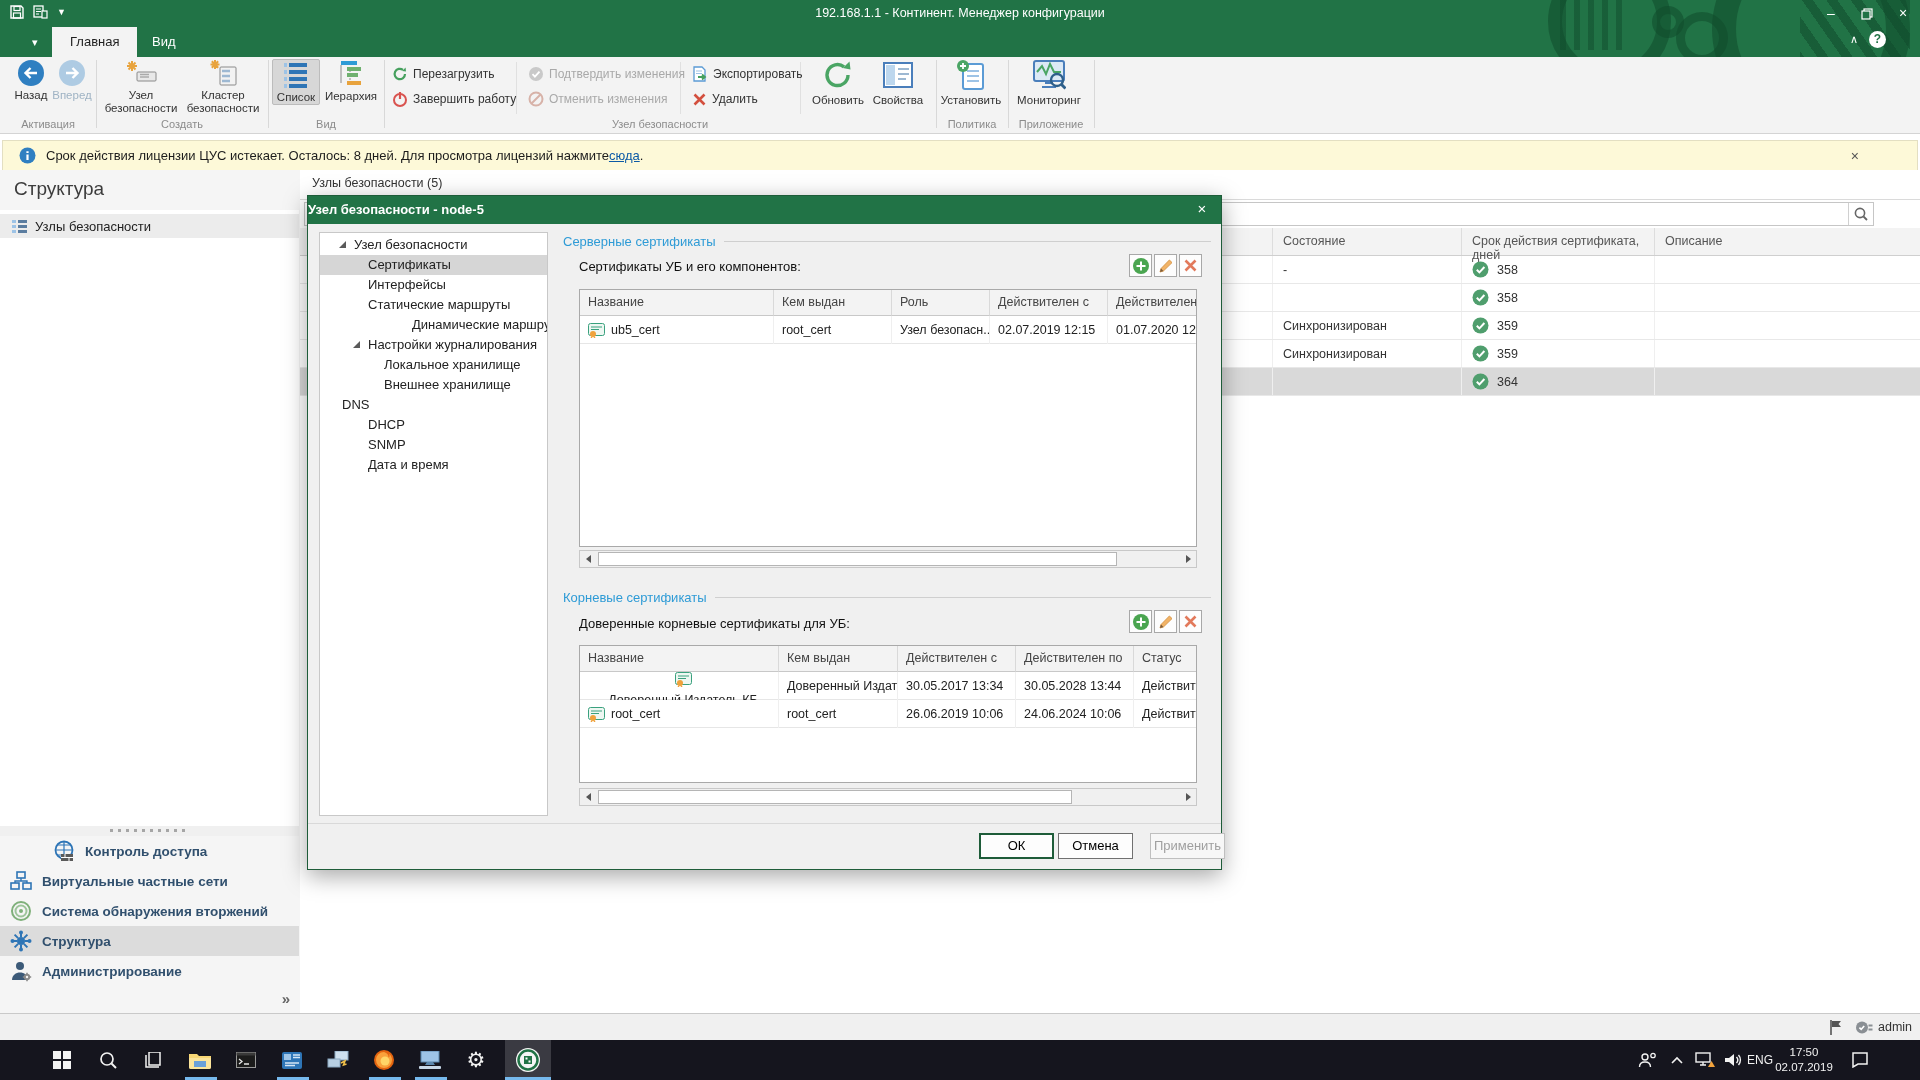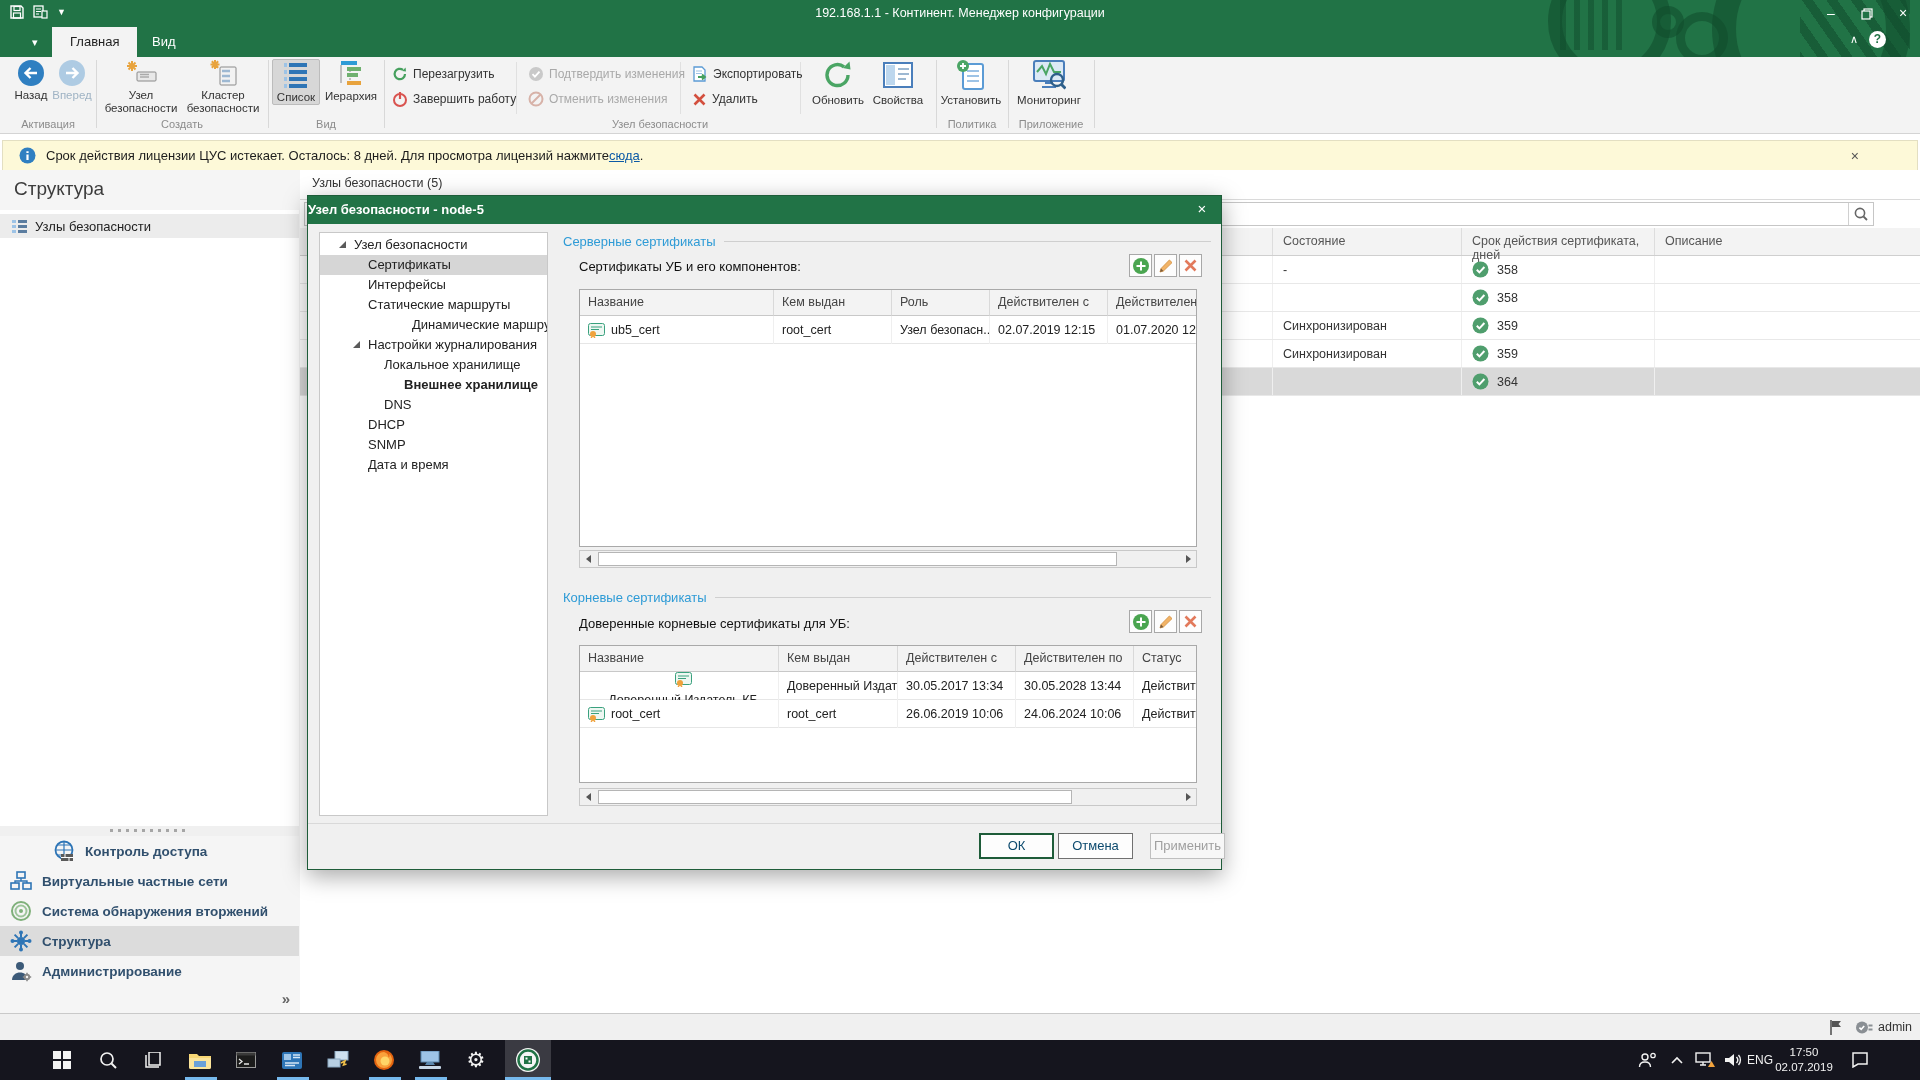--- a/index.html
+++ b/index.html
@@ -84,21 +84,21 @@
   .dtr{position:absolute;height:28px;border-bottom:1px solid #e6e6e6;box-sizing:border-box;width:100%;}
   .dtc{position:absolute;top:0;height:28px;border-right:1px solid #efefef;box-sizing:border-box;padding:6px 0 0 8px;
        font-size:12.5px;color:#222;white-space:nowrap;overflow:hidden;display:flex;align-items:center;gap:6px;padding-top:0;}
   .hscroll{position:absolute;height:18px;background:#f0f0f0;border:1px solid #c8c8c8;box-sizing:border-box;}
   .hs-arrow{position:absolute;top:0;width:16px;height:16px;display:flex;align-items:center;justify-content:center;}
   .hs-thumb{position:absolute;top:1px;height:14px;background:#fff;border:1px solid #b5b5b5;box-sizing:border-box;}
   .tri-l{width:0;height:0;border-top:4px solid transparent;border-bottom:4px solid transparent;border-right:5px solid #555;}
   .tri-r{width:0;height:0;border-top:4px solid transparent;border-bottom:4px solid transparent;border-left:5px solid #555;}
   .dfooter{position:absolute;left:0;bottom:0;width:100%;height:46px;background:#f0f0f0;border-top:1px solid #d9d9d9;box-sizing:border-box;}
   .dbtn{position:absolute;top:9px;width:75px;height:26px;background:#fdfdfd;border:1px solid #707070;box-sizing:border-box;
-        text-align:center;line-height:24px;font-size:13px;color:#0c4a6e;}
+        text-align:center;line-height:24px;font-size:13px;color:#000000;}
   .dbtn.default{border:2px solid #1e5c39;line-height:22px;}
   .dbtn.disabled{border:1px solid #bfbfbf;color:#9f9f9f;background:#f7f7f7;}
 
   
   .statusbar{position:absolute;left:0;top:1013px;width:1920px;height:27px;background:#f0f0f0;border-top:1px solid #c9c9c9;box-sizing:border-box;}
   .taskbar{position:absolute;left:0;top:1040px;width:1920px;height:40px;background:#15151e;}
   .tb-ic{position:absolute;top:0;width:40px;height:40px;display:flex;align-items:center;justify-content:center;}
   .tb-under{position:absolute;bottom:0;height:3px;background:#76b9ed;}
   .tb-active{position:absolute;top:0;width:46px;height:40px;background:rgba(255,255,255,.16);}
   .tb-txt{color:#f2f2f2;font-size:12px;}
@@ -577,22 +577,22 @@
     <div class="dtree">
       <span class="exp" style="left:19px;top:8px;"></span>
       <div class="dtree-item" style="top:2px;padding-left:34px;">Узел безопасности</div>
       <div class="dtree-item sel" style="top:22px;padding-left:48px;">Сертификаты</div>
       <div class="dtree-item" style="top:42px;padding-left:48px;">Интерфейсы</div>
       <div class="dtree-item" style="top:62px;padding-left:48px;">Статические маршруты</div>
       <div class="dtree-item" style="top:82px;padding-left:48px;margin-left:44px;">Динамические маршруты</div>
       <span class="exp" style="left:33px;top:108px;"></span>
       <div class="dtree-item" style="top:102px;padding-left:48px;">Настройки журналирования</div>
       <div class="dtree-item" style="top:122px;padding-left:64px;">Локальное хранилище</div>
-      <div class="dtree-item" style="top:142px;padding-left:84px;font-weight:bold;">Внешнее хранилище</div>
-      <div class="dtree-item" style="top:162px;padding-left:64px;">DNS</div>
+      <div class="dtree-item" style="top:142px;padding-left:64px;">Внешнее хранилище</div>
+      <div class="dtree-item" style="top:162px;padding-left:22px;">DNS</div>
       <div class="dtree-item" style="top:182px;padding-left:48px;">DHCP</div>
       <div class="dtree-item" style="top:202px;padding-left:48px;">SNMP</div>
       <div class="dtree-item" style="top:222px;padding-left:48px;">Дата и время</div>
     </div>
 
     <div class="dsection" style="left:255px;top:38px;width:648px;">
       <span>Серверные сертификаты</span>
         <i></i>
     </div>
     <div class="dcaption" style="left:271px;top:63px;">Сертификаты УБ и его компонентов:</div>

